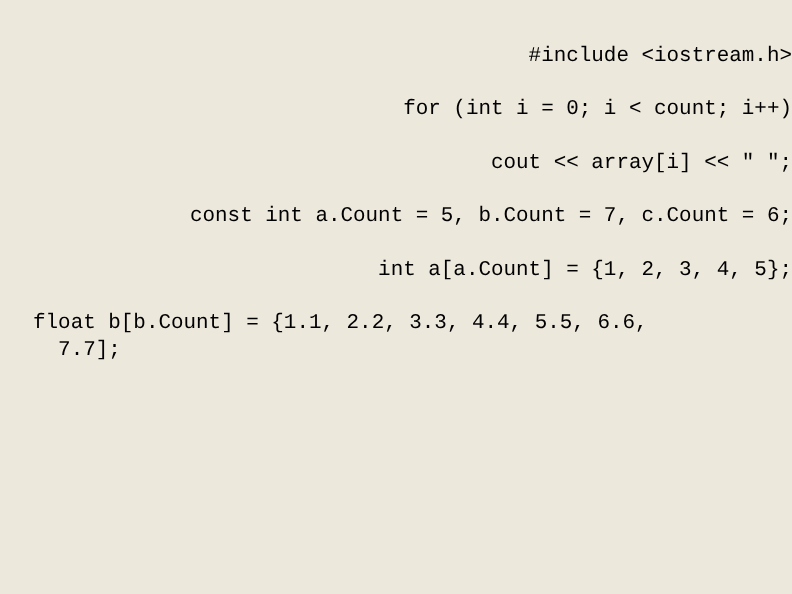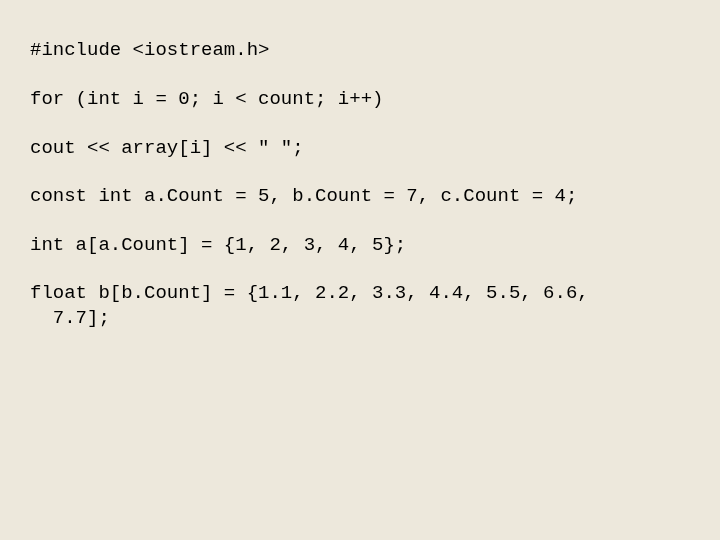--- a/index.html
+++ b/index.html
@@ -12,31 +12,31 @@
     font-size: 19px;
     line-height: 1.28;
     color: #000;
     box-sizing: border-box;
     overflow: hidden;
   }
   .page {
     padding: 14px 0 0 30px;
     white-space: pre;
   }
-  .line { white-space: pre; }
+  .line { white-space: pre; text-align: right; }
   .wrap { white-space: pre-wrap; }
 </style>
 </head>
 <body>
 
 <div class="page">
 <div class="line">#include &lt;iostream.h&gt;</div>
 <div class="line">for (int i = 0; i &lt; count; i++)</div>
 <div class="line">cout &lt;&lt; array[i] &lt;&lt; " ";</div>
-<div class="line">const int a.Count = 5, b.Count = 7, c.Count = 4;</div>
+<div class="line">const int a.Count = 5, b.Count = 7, c.Count = 6;</div>
 <div class="line">int a[a.Count] = {1, 2, 3, 4, 5};</div>
 <div class="wrap">float b[b.Count] = {1.1, 2.2, 3.3, 4.4, 5.5, 6.6,
   7.7];</div>
 
 
 
 
 
 
 

